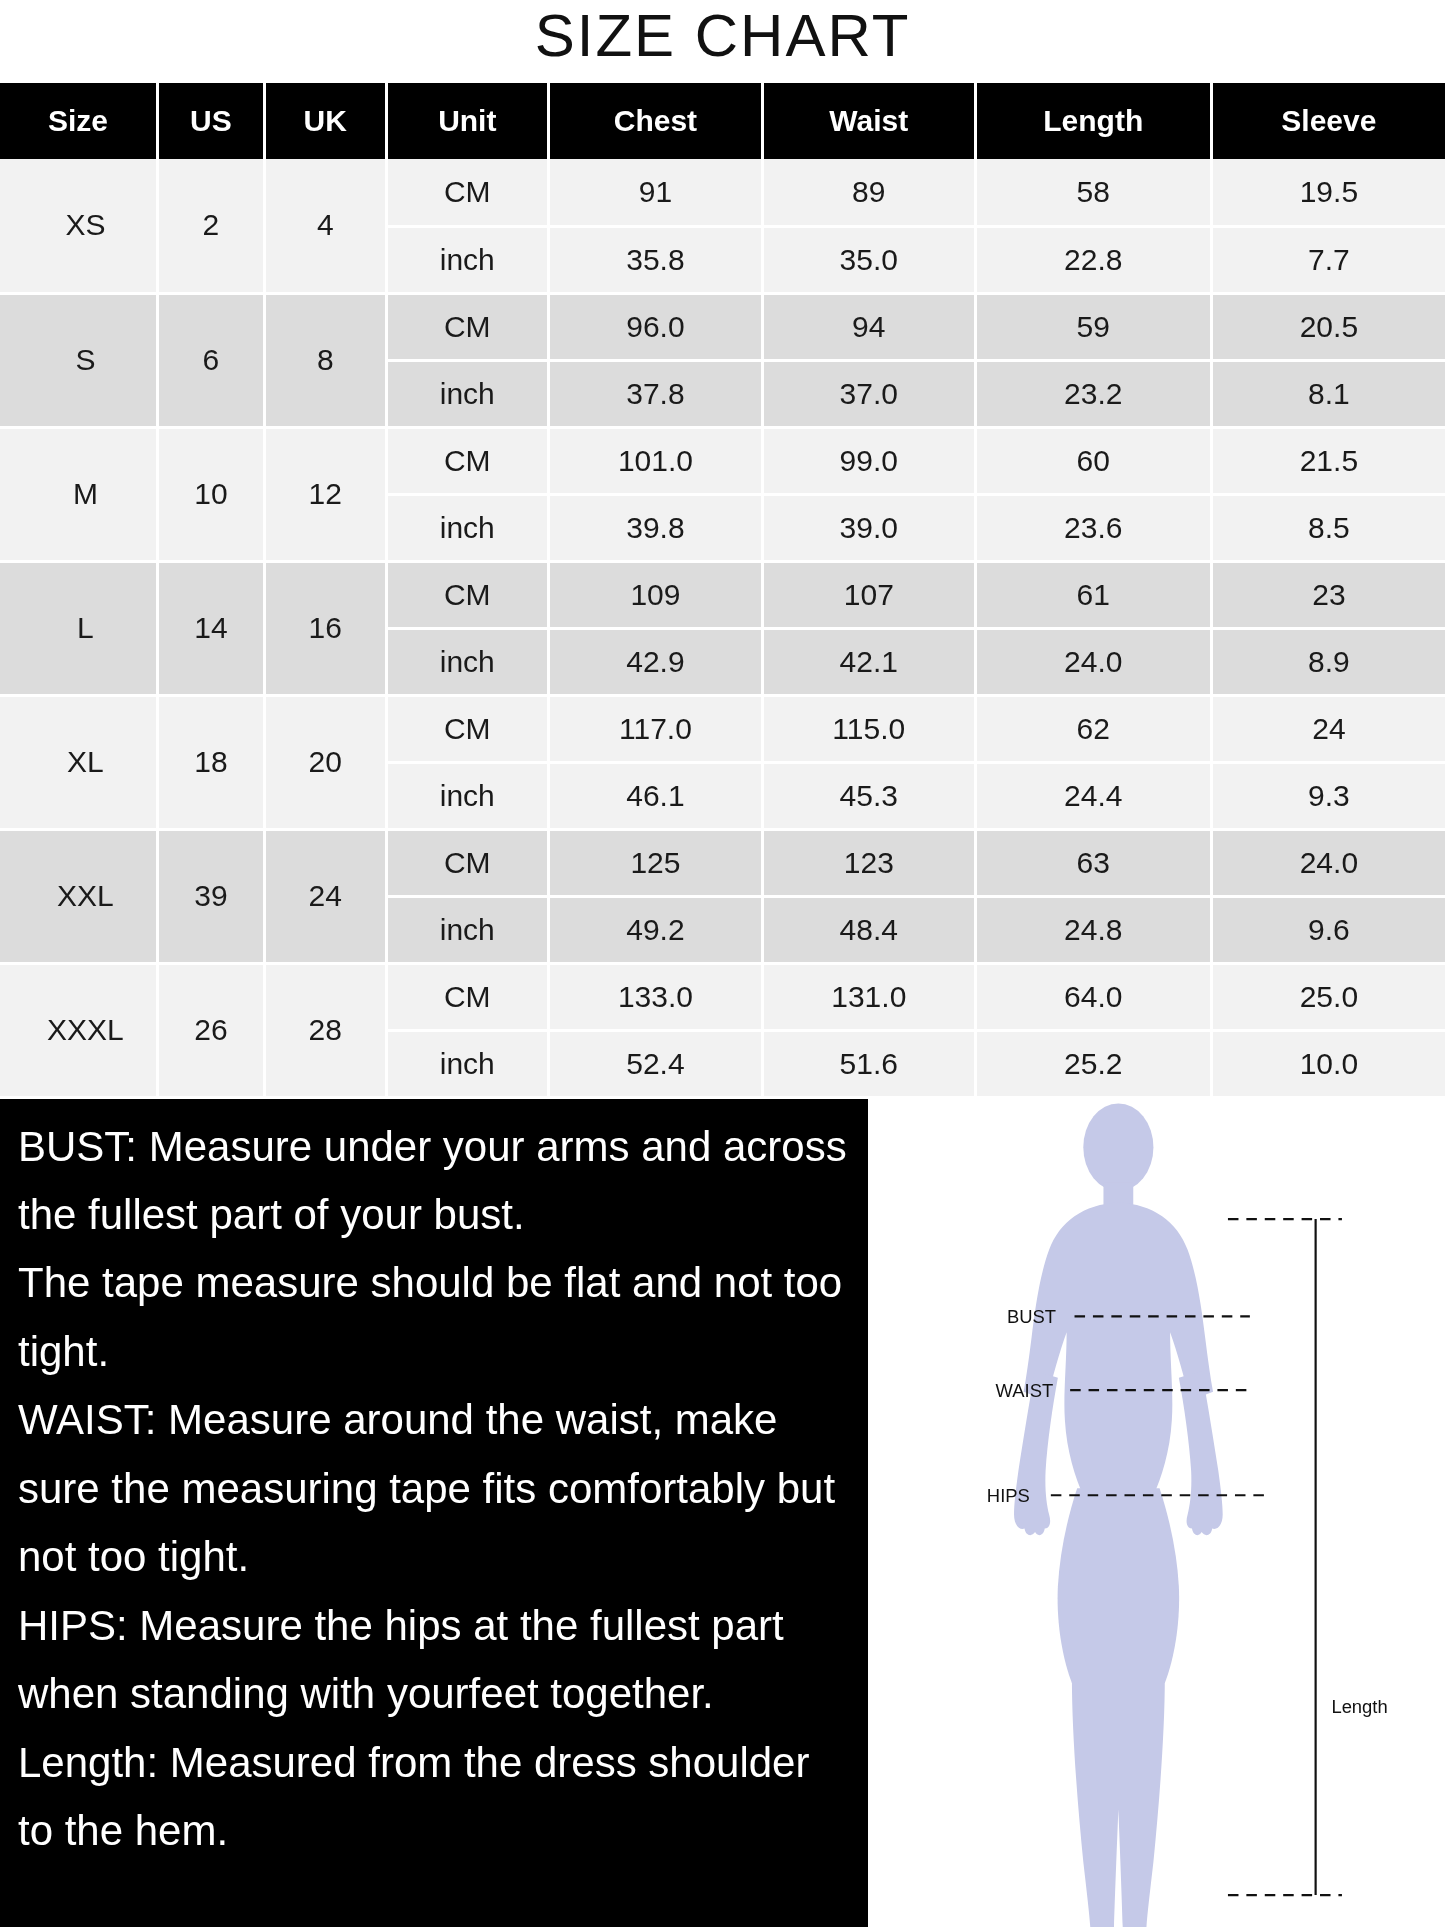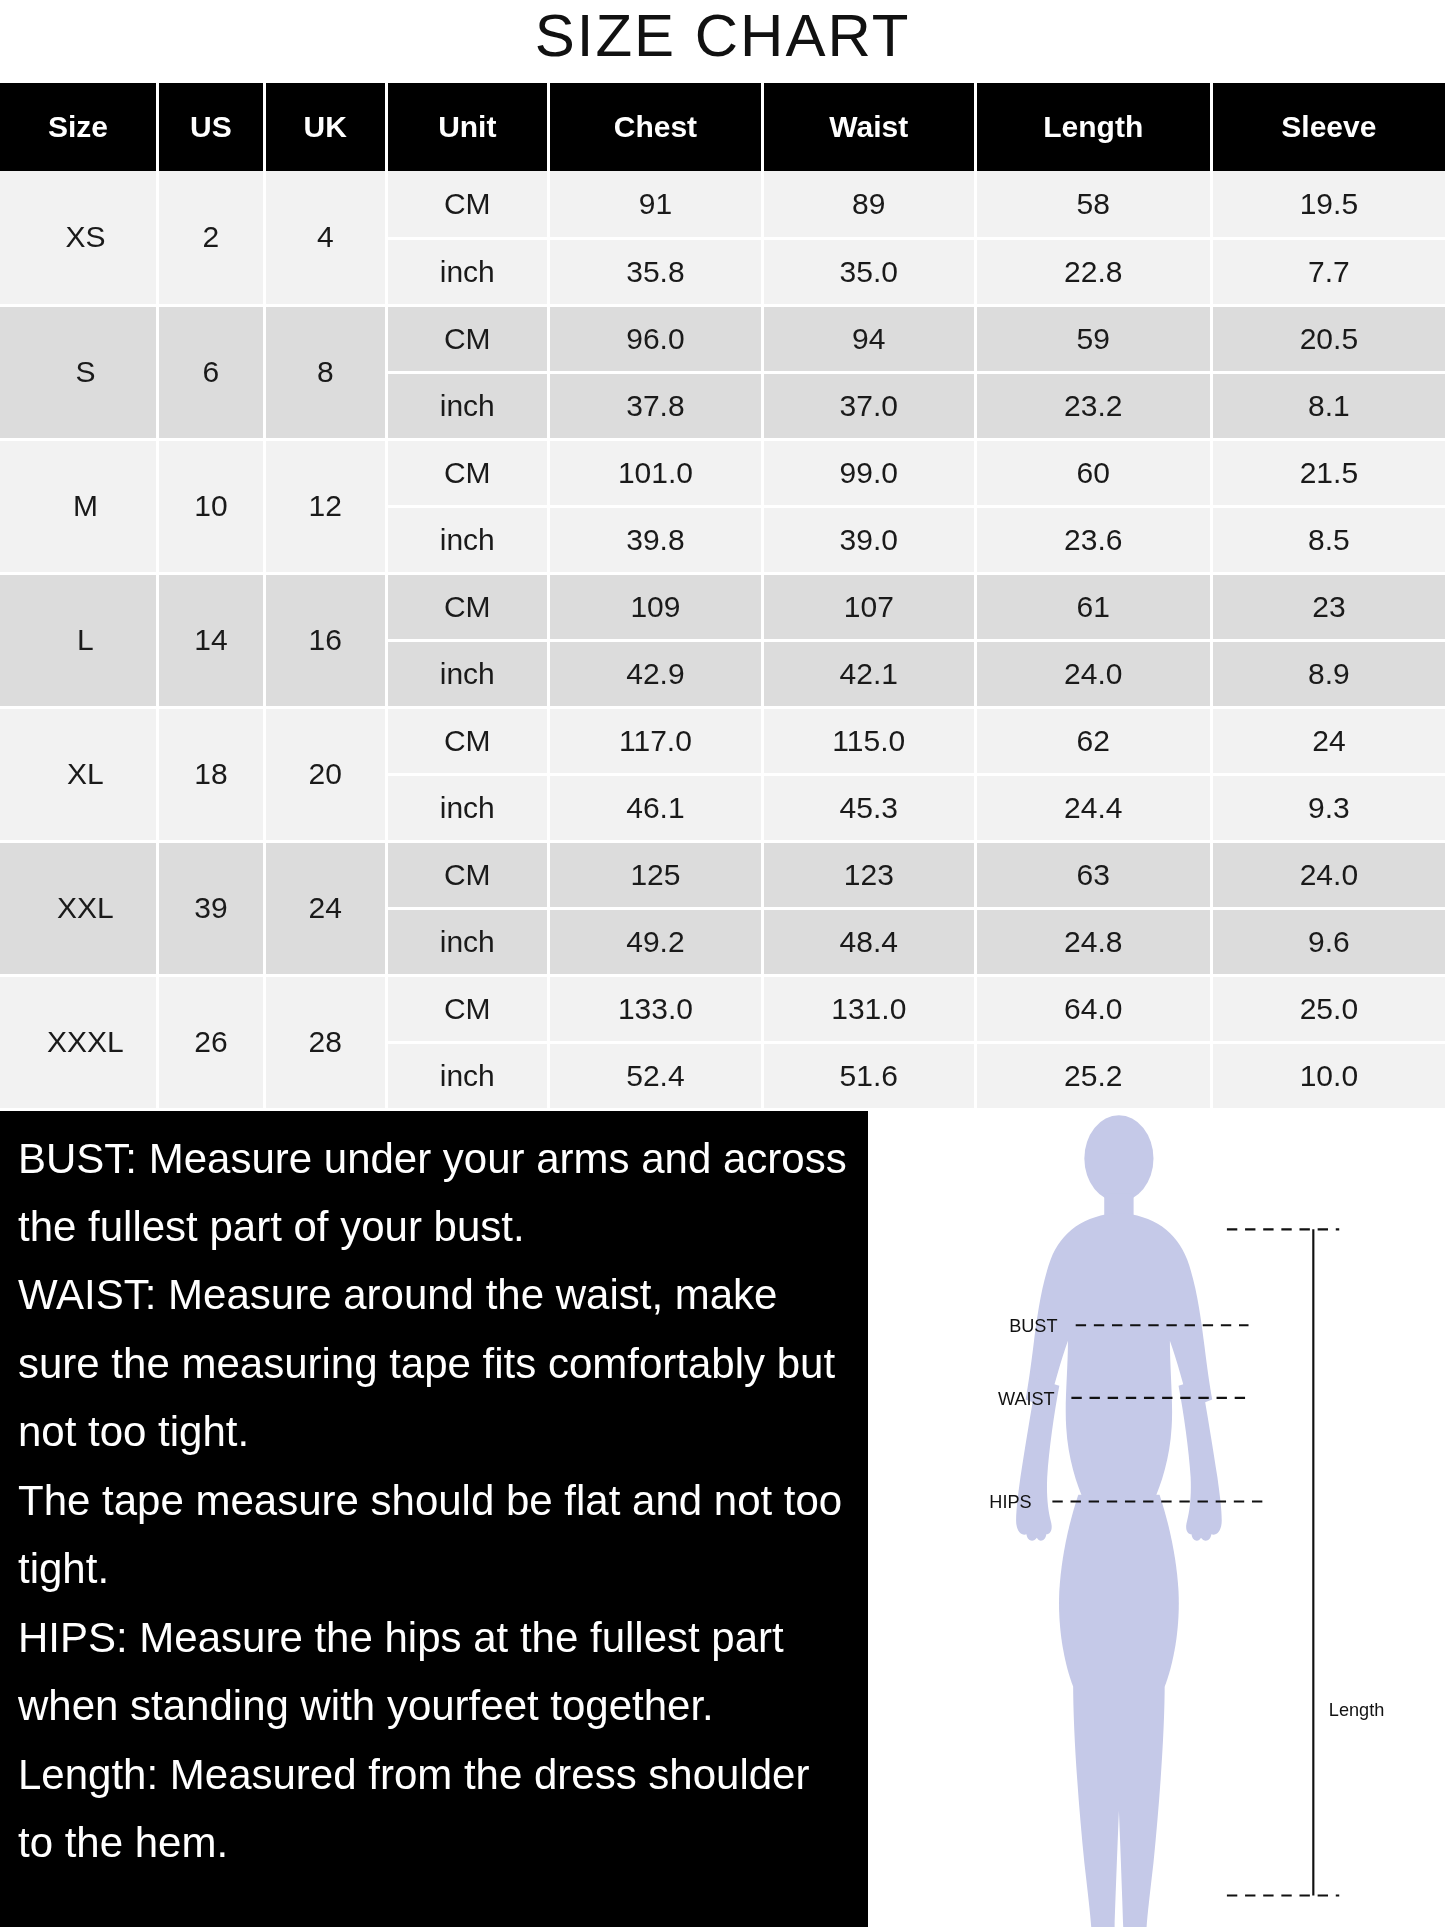--- a/index.html
+++ b/index.html
@@ -39,21 +39,21 @@
     width: 1445px;
     border-collapse: collapse;
     table-layout: fixed;
     font-size: 28px;
   }
   table.size-table th {
     background: #000000;
     color: #ffffff;
     font-weight: bold;
     font-size: 30px;
-    height: 88px;
+    height: 76px;
     border-right: 3px solid #ffffff;
     text-align: center;
     vertical-align: middle;
   }
   table.size-table th:last-child { border-right: none; }
   table.size-table td {
     text-align: center;
     vertical-align: middle;
     height: 67px;
     border-right: 3px solid #ffffff;
@@ -271,22 +271,22 @@
         <td>25.2</td>
         <td>10.0</td>
       </tr>
     </tbody>
   </table>
 
   <div class="bottom">
 
     <div class="notes">
       <p>BUST: Measure under your arms and across the fullest part of your bust.</p>
+      <p>The tape measure should be flat and not too tight.</p>
       <p>WAIST: Measure around the waist, make sure the measuring tape fits comfortably but not too tight.</p>
-      <p>The tape measure should be flat and not too tight.</p>
       <p>HIPS: Measure the hips at the fullest part when standing with yourfeet together.</p>
       <p>Length: Measured from the dress shoulder to the hem.</p>
     </div>
 
     <div class="figure-panel">
       <svg viewBox="0 0 577 945" preserveAspectRatio="xMidYMin meet">
 
         <g fill="#c5c9e8">
 
           <ellipse cx="245" cy="55" rx="40" ry="50"></ellipse>

